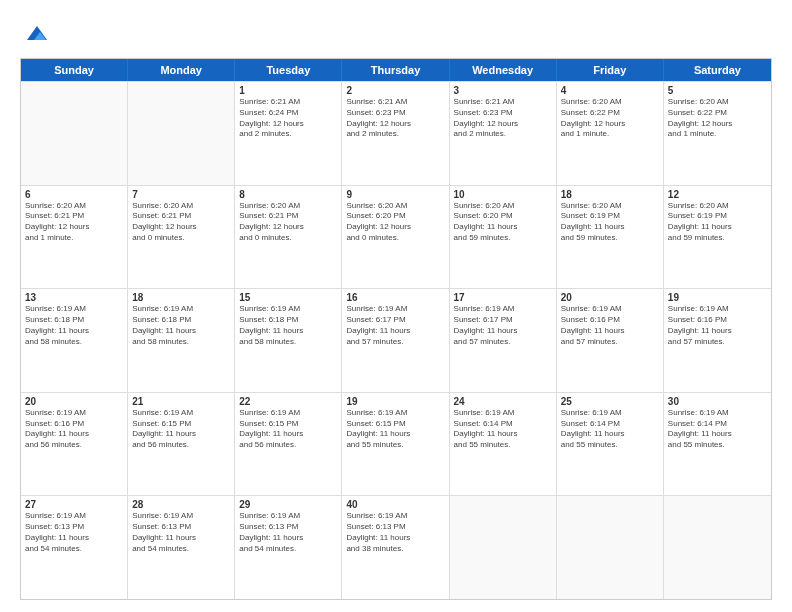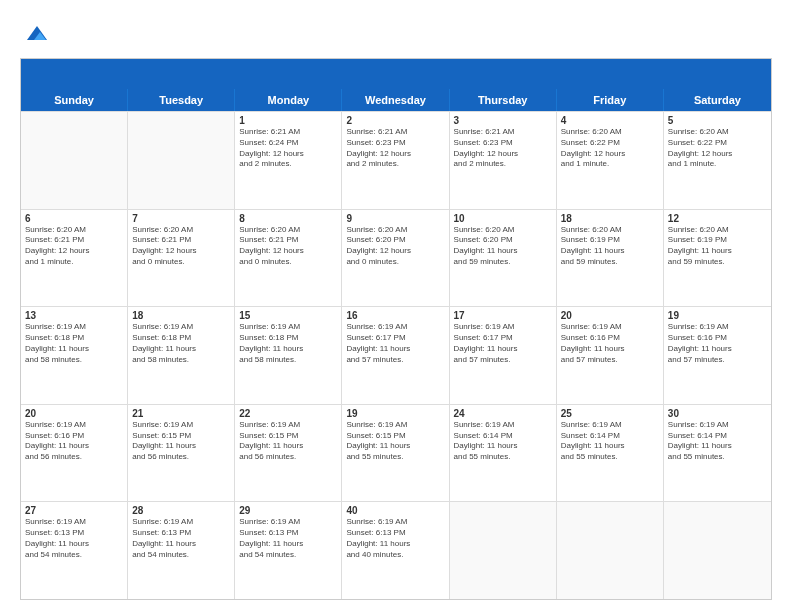--- a/index.html
+++ b/index.html
@@ -51,21 +51,20 @@
       grid-template-columns: repeat(7, 1fr);
       background: #1565c0;
     }
     .cal-header-cell {
       color: #fff;
       font-size: 11px;
       font-weight: bold;
       text-align: center;
       padding: 5px 2px;
       border-right: 1px solid #1976d2;
-      margin-top: 30px;
     }
     .cal-header-cell:last-child { border-right: none; }
     .cal-body {
       flex: 1;
       display: flex;
       flex-direction: column;
     }
     .cal-row {
       display: grid;
       grid-template-columns: repeat(7, 1fr);
@@ -114,24 +113,24 @@
     </div>
     <div class="title-block">
       <div class="month-year"></div>
       <div class="location"></div>
     </div>
   </div>
 
   <div class="calendar">
     <div class="cal-header">
     <div class="cal-header-cell">Sunday</div>
+        <div class="cal-header-cell">Monday</div>
         <div class="cal-header-cell">Tuesday</div>
-        <div class="cal-header-cell">Monday</div>
+        <div class="cal-header-cell">Thursday</div>
         <div class="cal-header-cell">Wednesday</div>
-        <div class="cal-header-cell">Thursday</div>
         <div class="cal-header-cell">Friday</div>
         <div class="cal-header-cell">Saturday</div>
       </div>
     <div class="cal-body">
     <div class="cal-row">
           <div class="cal-cell empty"></div>
           <div class="cal-cell empty"></div>
           <div class="cal-cell">
             <span class="day-num">1</span>
             <span class="cell-line">Sunrise: 6:21 AM</span>
@@ -341,21 +340,21 @@
             <span class="cell-line">Sunrise: 6:19 AM</span>
             <span class="cell-line">Sunset: 6:13 PM</span>
             <span class="cell-line">Daylight: 11 hours</span>
             <span class="cell-line">and 54 minutes.</span>
           </div>
           <div class="cal-cell">
             <span class="day-num">40</span>
             <span class="cell-line">Sunrise: 6:19 AM</span>
             <span class="cell-line">Sunset: 6:13 PM</span>
             <span class="cell-line">Daylight: 11 hours</span>
-            <span class="cell-line">and 40 minutes.</span>
+            <span class="cell-line">and 38 minutes.</span>
           </div>
           <div class="cal-cell empty"></div>
           <div class="cal-cell empty"></div>
           <div class="cal-cell empty"></div>
         </div>
       </div>
   </div>
 </div>
 
 </body></html>

